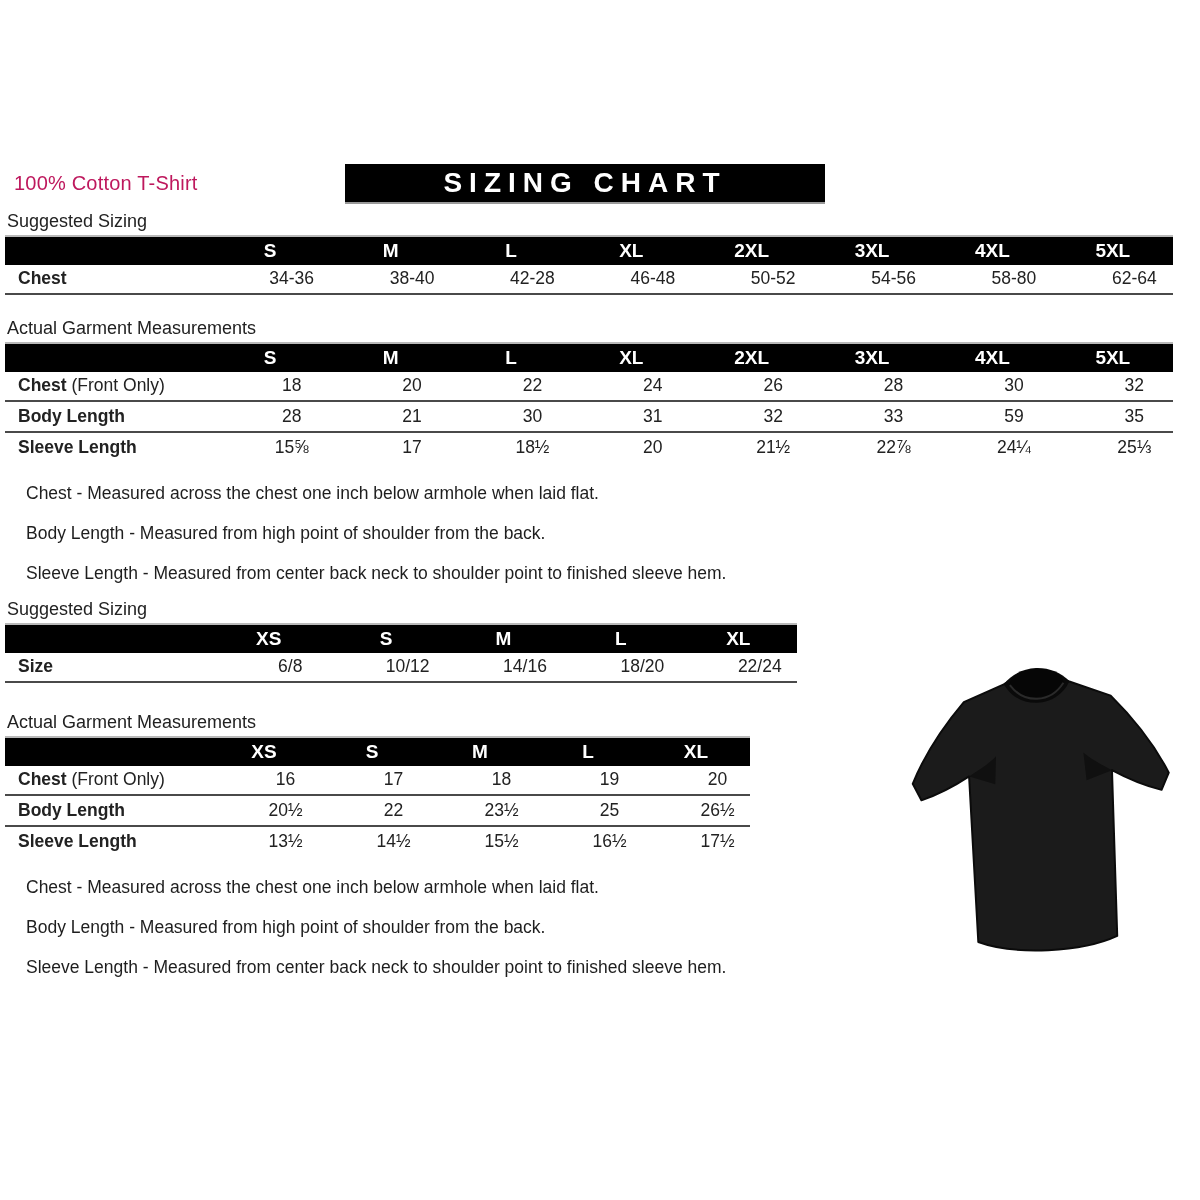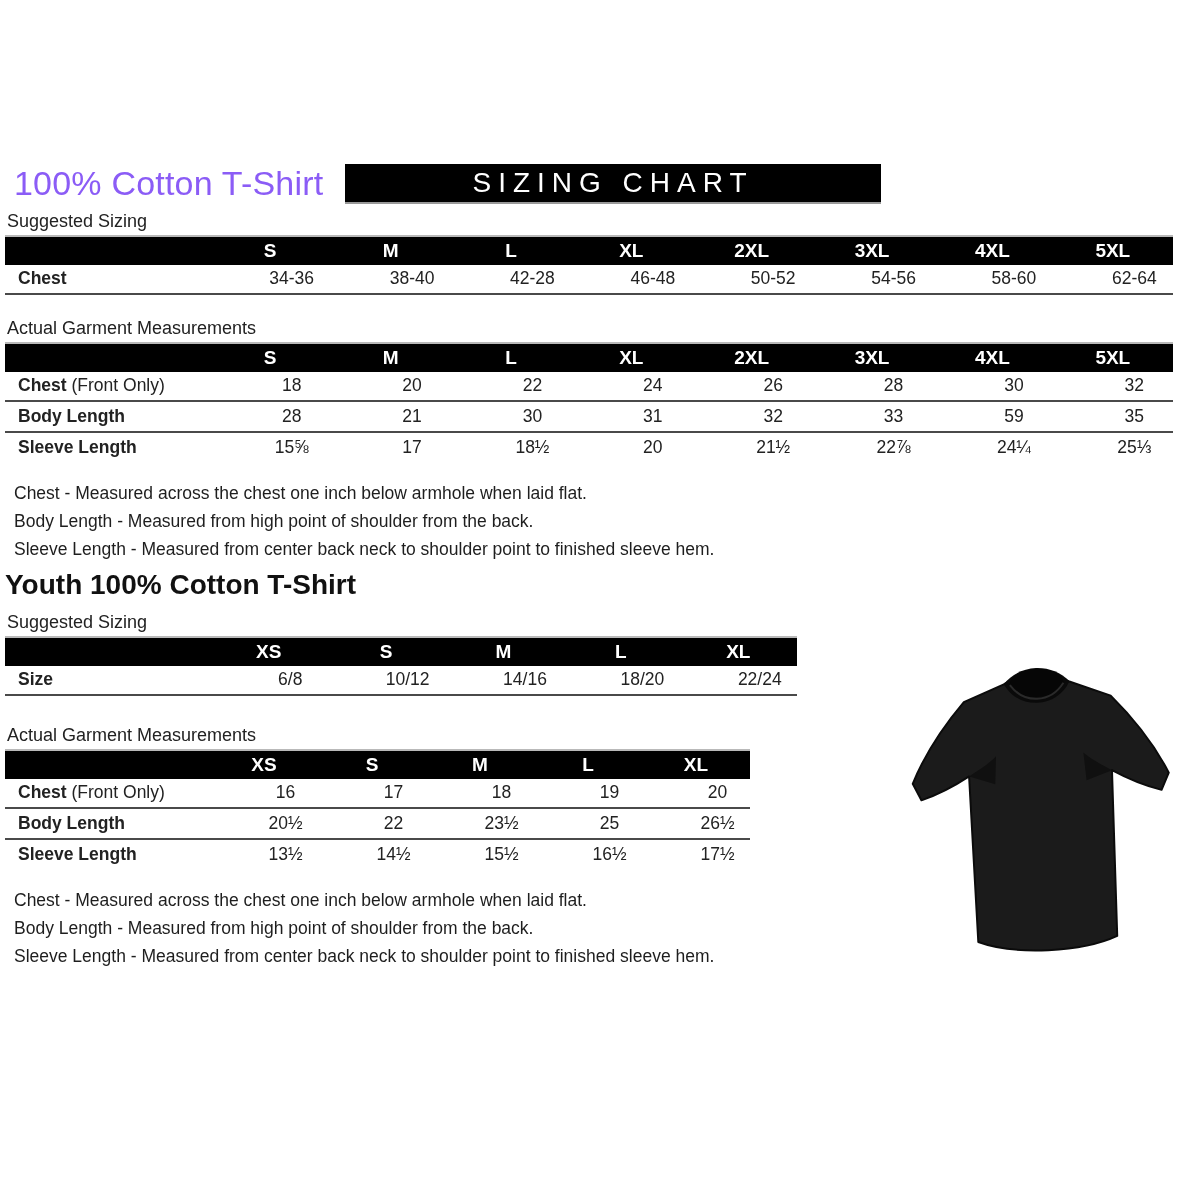--- a/index.html
+++ b/index.html
@@ -5,25 +5,25 @@
   html,body{margin:0;padding:0;}
   body{
     width:1200px;height:1200px;background:#ffffff;
     font-family:"Liberation Sans", sans-serif;color:#1c1c1c;
     position:relative;overflow:hidden;
   }
   .page{position:relative;width:1200px;height:1200px;}
 
   
   .toprow{margin:164px 0 0 14px;display:flex;align-items:flex-start;}
-  .main-title{width:331px;font-size:34px;line-height:38px;font-weight:400;letter-spacing:.2px;color:#8b5cf6;}
+  .main-title{width:331px;font-size:20px;line-height:38px;font-weight:400;letter-spacing:.2px;color:#be185d;}
   .banner{
-    width:536px;height:38px;background:#000;color:#fff;
+    width:480px;height:38px;background:#000;color:#fff;
     display:flex;align-items:center;justify-content:center;
-    font-weight:400;font-size:28px;letter-spacing:7px;
+    font-weight:700;font-size:28px;letter-spacing:7px;
     box-shadow:0 2px 0 rgba(0,0,0,.4);
   }
 
   .section-label{margin:9px 4px 3px 7px;font-size:18px;color:#222;}
   .youth-title{margin:4px 0 0 5px;font-size:28px;line-height:36px;font-weight:700;color:#111;}
 
   
   .sizing-table{margin-left:5px;border-top:2px solid #b9b9b9;}
   .w-adult{width:1168px;}
   .w-adult .thead,.w-adult .tr{display:grid;grid-template-columns:205px repeat(8,1fr);align-items:center;}
@@ -34,21 +34,21 @@
   .th{color:#fff;font-weight:700;font-size:19px;text-align:center;line-height:27px;}
   .tr{height:29px;font-size:17.5px;border-bottom:2px solid #4a4a4a;gap:43px;}
   .tr.noline{border-bottom:none;}
   .td{text-align:center;color:#222;}
   .td.rowlabel{text-align:left;padding-left:13px;}
   .td.rowlabel .b{font-weight:700;}
   .td.rowlabel .sfx{font-weight:400;}
 
   
   .notes{margin:17px 0 0 14px;}
-  .note{margin:0;padding:0;font-size:17.5px;line-height:28px;color:#1e1e1e;}
+  .note{margin:12px;padding:0;font-size:17.5px;line-height:28px;color:#1e1e1e;}
 
   .gap-sm{height:6px;}
   .gap-md{height:14px;}
 
   
   .tee-wrap{position:absolute;left:893px;top:479px;width:298px;height:328px;transform:rotate(-2.5deg);}
   .tee-wrap svg{width:100%;height:100%;display:block;}
 </style>
 </head>
 <body>
@@ -76,21 +76,21 @@
       <div class="th">5XL</div>
     </div>
     <div class="tr">
       <div class="td rowlabel"><span class="b">Chest</span><span class="sfx"></span></div>
       <div class="td">34-36</div>
       <div class="td">38-40</div>
       <div class="td">42-28</div>
       <div class="td">46-48</div>
       <div class="td">50-52</div>
       <div class="td">54-56</div>
-      <div class="td">58-60</div>
+      <div class="td">58-80</div>
       <div class="td">62-64</div>
     </div>
   </div>
 
   <div class="gap-md"></div>
 
   <div class="section-label">Actual Garment Measurements</div>
   <div class="sizing-table w-adult">
     <div class="thead">
       <div class="th"></div>
@@ -137,21 +137,20 @@
       <div class="td">25⅓</div>
     </div>
   </div>
 
   <div class="notes">
     <p class="note">Chest - Measured across the chest one inch below armhole when laid flat.</p>
     <p class="note">Body Length - Measured from high point of shoulder from the back.</p>
     <p class="note">Sleeve Length - Measured from center back neck to shoulder point to finished sleeve hem.</p>
   </div>
 
-  <div class="youth-title">Youth 100% Cotton T-Shirt</div>
 
   <div class="section-label">Suggested Sizing</div>
   <div class="sizing-table w-y1">
     <div class="thead">
       <div class="th"></div>
       <div class="th">XS</div>
       <div class="th">S</div>
       <div class="th">M</div>
       <div class="th">L</div>
       <div class="th">XL</div>

